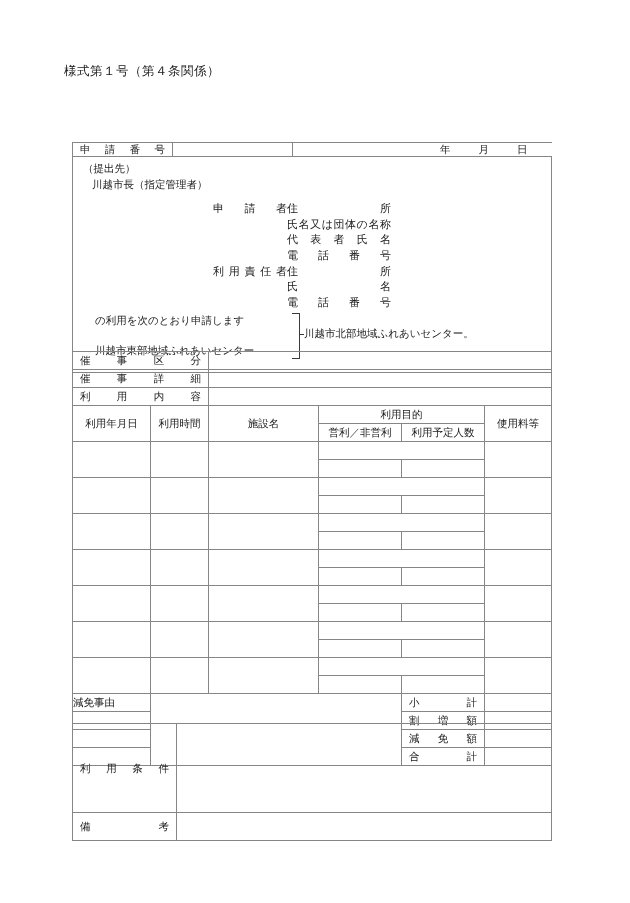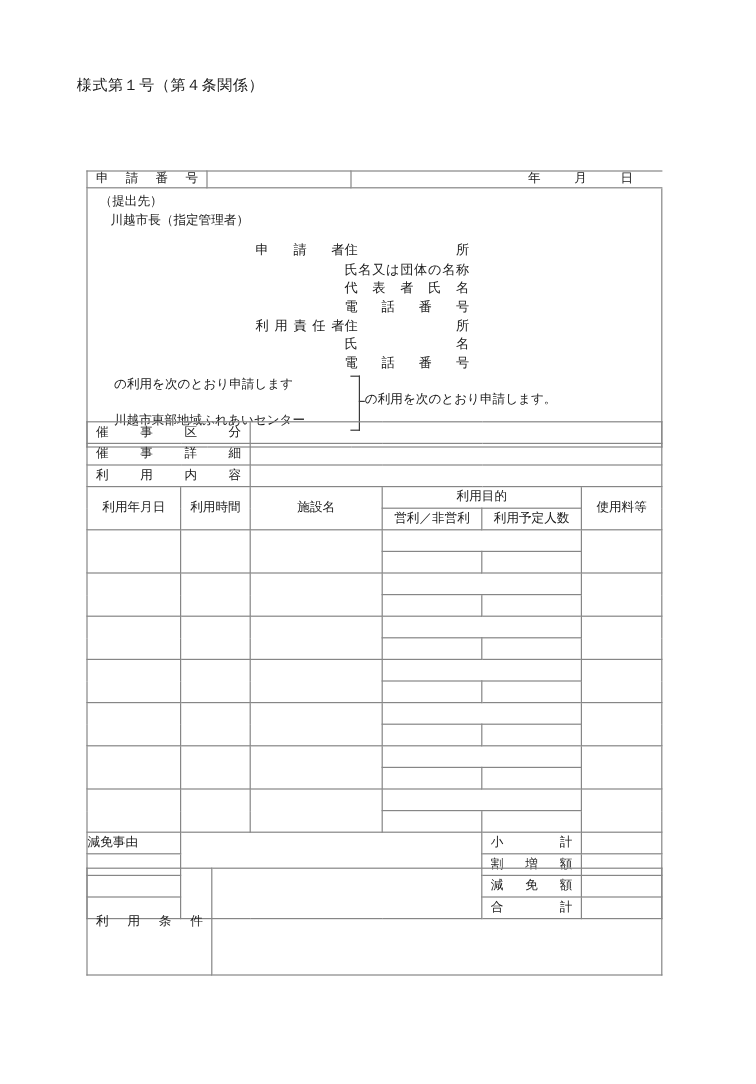--- a/index.html
+++ b/index.html
@@ -233,21 +233,21 @@
                 <span class="ap-who"></span>
                 <span class="ap-what">電 話 番 号</span>
               </div>
             </div>
 
             <div class="fac-region" style="height:56px">
               <span class="fac-name n1">の利用を次のとおり申請します</span>
               <span class="fac-name n2">川越市東部地域ふれあいセンター</span>
               <span class="brace"></span>
               <span class="brace-stem"></span>
-              <span class="fac-tail">の利用を次のとおり申請します。</span>
+              <span class="fac-tail">川越市北部地域ふれあいセンター。</span>
             </div>
 
           </div>
         </td>
       </tr>
     </tbody>
   </table>
 
   <table class="grid" id="main-table">
     <colgroup>
@@ -420,16 +420,22 @@
       <col style="width:104px">
         <col style="width:375px">
     </colgroup>
     <tbody>
       <tr>
         <td class="cond-label">
           <span class="lbl">利 用 条 件</span>
         </td>
         <td class="cond-label"></td>
       </tr>
+      <tr>
+        <td class="bikou-label">
+          <span class="lbl">備　　　　考</span>
+        </td>
+        <td class="bikou-label"></td>
+      </tr>
     </tbody>
   </table>
 
 </div>
 
 </body></html>

